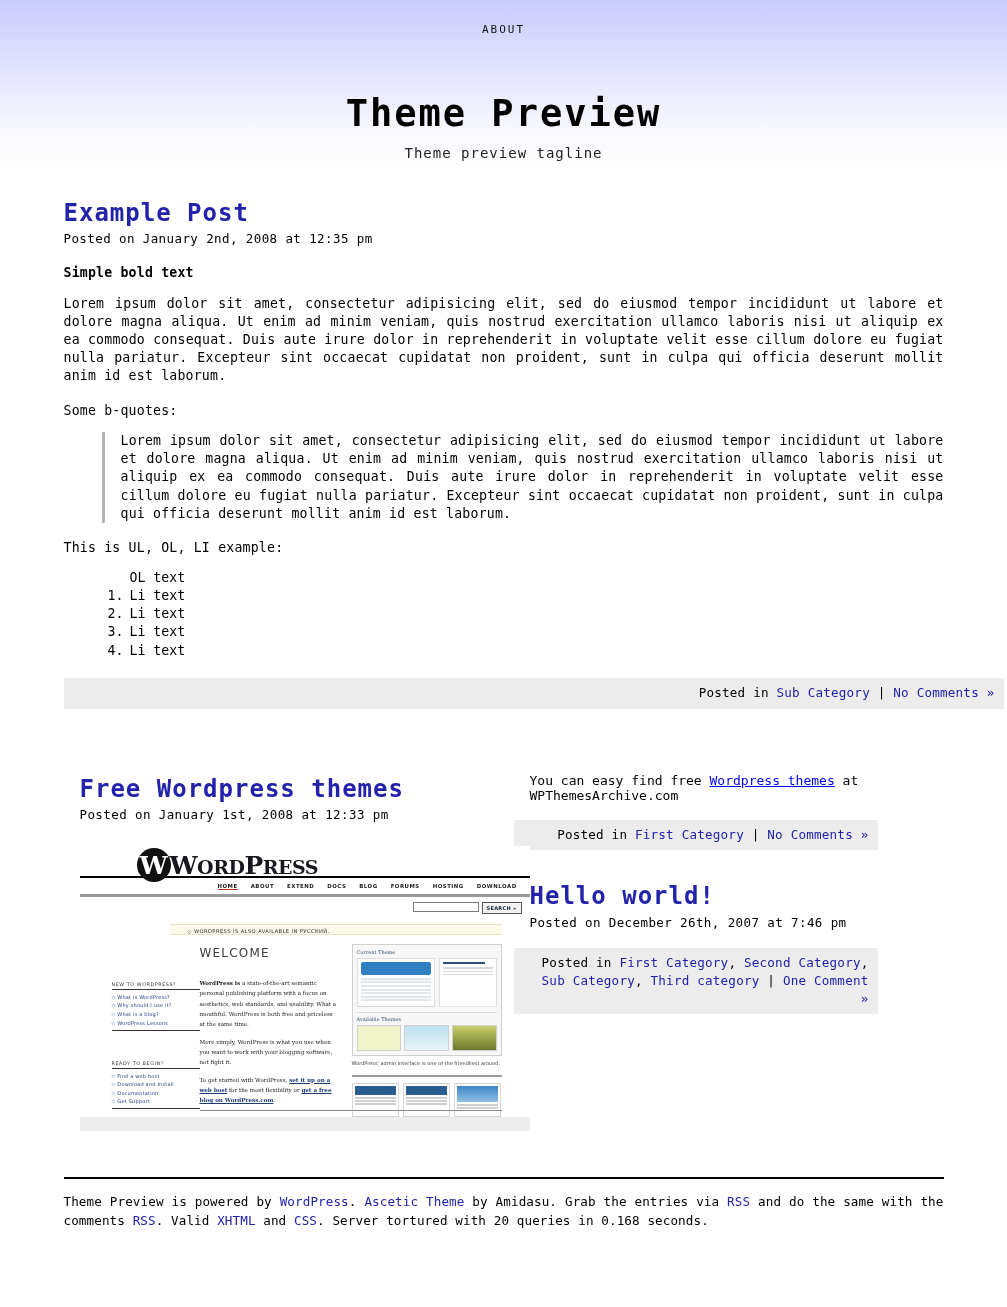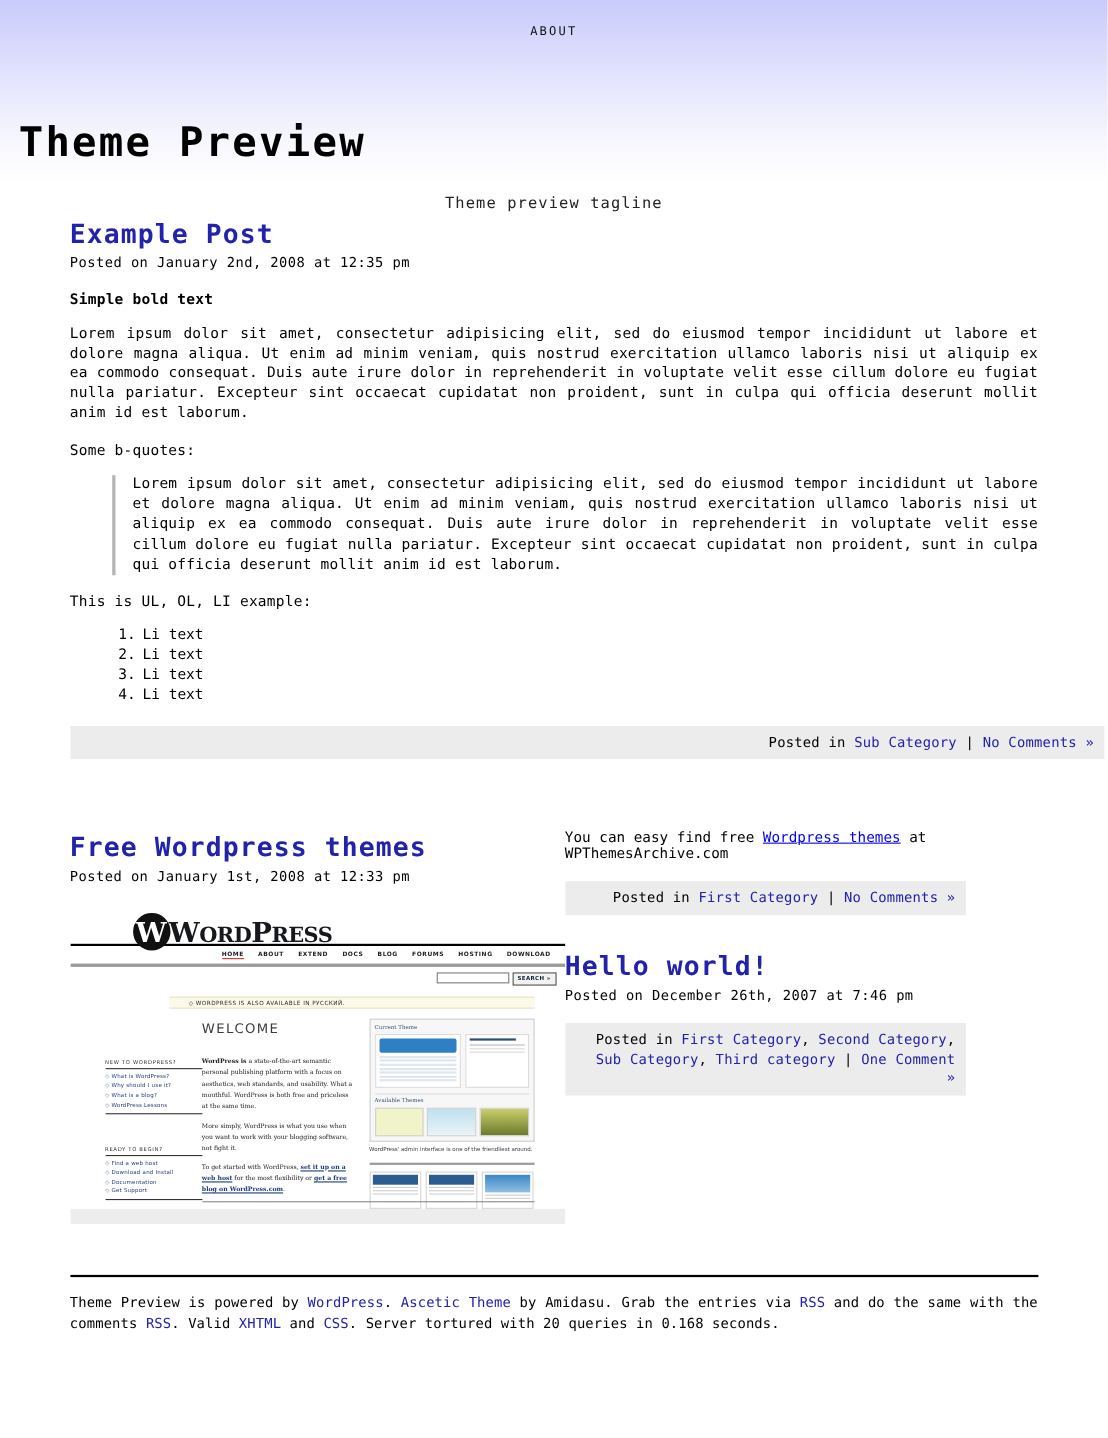--- a/index.html
+++ b/index.html
@@ -38,22 +38,22 @@
   }
   #topnav li { display: inline-block; margin: 0 10px; }
   #topnav a {
     color: #111111;
     text-decoration: none;
     font-size: 11px;
     letter-spacing: 2px;
     font-family: "DejaVu Sans Mono", "Liberation Mono", monospace;
   }
   #blogtitle {
-    text-align: left;
-    margin: 17px;
+    text-align: center;
+    margin: 1px;
     padding-top: 48px;
     font-size: 37px;
     font-weight: bold;
     letter-spacing: 2px;
     color: #000000;
     font-family: "DejaVu Sans Mono", "Liberation Mono", monospace;
   }
   #blogdesc {
     text-align: center;
     margin: 0;
@@ -154,20 +154,21 @@
   }
   .postmeta a { color: #2222aa; text-decoration: none; }
 
   .post-example .postmeta { margin-top: 11px; width: 940px; }
 
   
   .split { position: relative; }
   .split .leftcol {
     float: left;
     width: 450px;
+    margin-left: 16px;
   }
   .split .rightcol {
     margin-left: 450px;
     width: 430px;
   }
   .wpshot {
     width: 450px;
     height: 285px;
     border: 0;
     display: block;
@@ -405,20 +406,21 @@
 
       <p class="tight">Some b-quotes:</p>
 
       <blockquote>
         <p>Lorem ipsum dolor sit amet, consectetur adipisicing elit, sed do eiusmod tempor incididunt ut labore et dolore magna aliqua. Ut enim ad minim veniam, quis nostrud exercitation ullamco laboris nisi ut aliquip ex ea commodo consequat. Duis aute irure dolor in reprehenderit in voluptate velit esse cillum dolore eu fugiat nulla pariatur. Excepteur sint occaecat cupidatat non proident, sunt in culpa qui officia deserunt mollit anim id est laborum.</p>
       </blockquote>
 
       <p class="tight">This is UL, OL, LI example:</p>
 
       <ol class="demo-ol">
+        <li class="noname">OL text</li>
         <li class="num">Li text</li>
         <li class="num">Li text</li>
         <li class="num">Li text</li>
         <li class="num">Li text</li>
       </ol>
 
       <div class="postmeta">
         <span>Posted in</span>
         <a href="#">Sub Category</a>
         <span>|</span>

